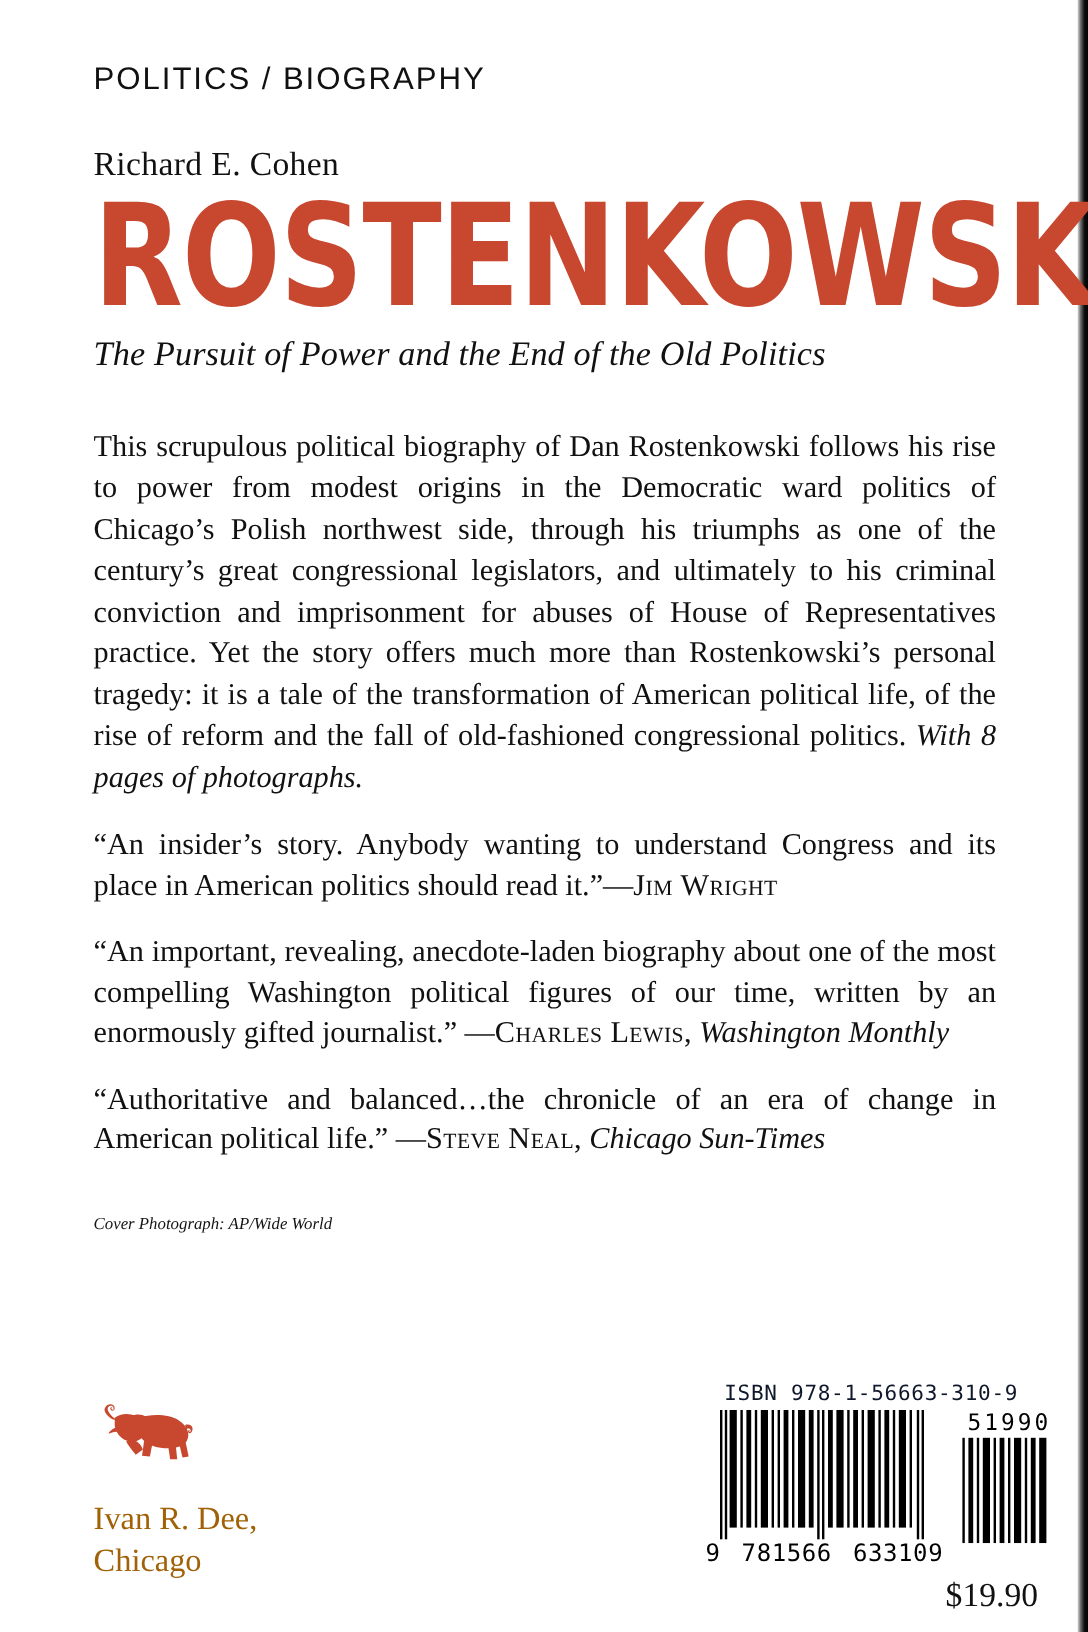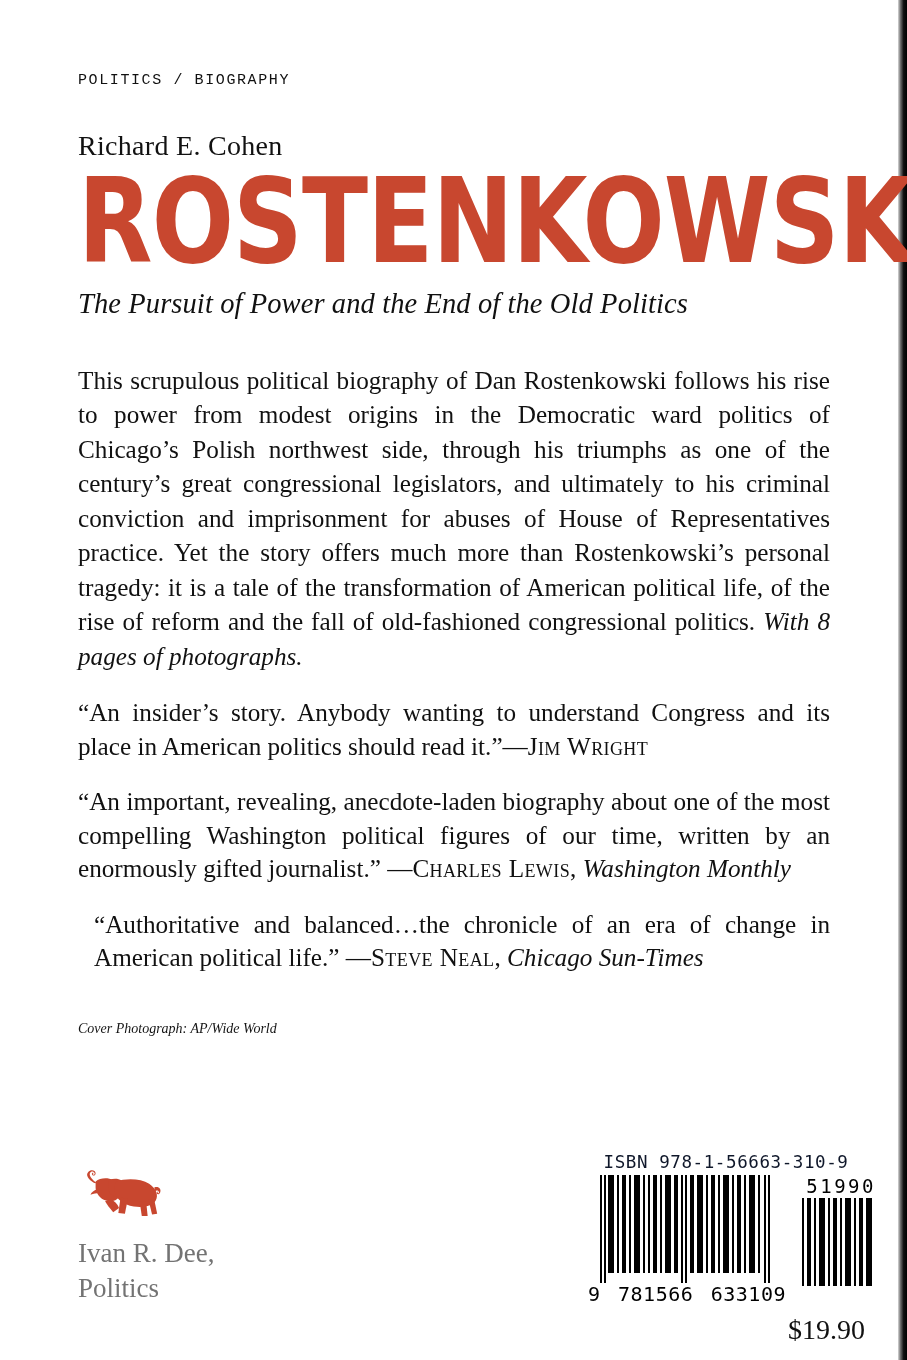--- a/index.html
+++ b/index.html
@@ -28,23 +28,23 @@
   }
 
   .content {
     position: absolute;
     left: 78px;
     top: 0;
     width: 752px;
   }
 
   .category {
-    margin-top: 72px;
-    font-family: Liberation Mono, monospace;
-    font-size: 15px;
+    margin-top: 50px;
+    font-family: Liberation Sans, sans-serif;
+    font-size: 26px;
     letter-spacing: 1.6px;
     color: #111;
   }
 
   .author {
     margin-top: 41px;
     font-size: 28px;
     letter-spacing: 0.3px;
     color: #111;
   }
@@ -88,21 +88,21 @@
 
   p.quote {
     margin: 0;
     margin-top: 22px;
     text-align: justify;
     text-justify: inter-word;
     font-size: 25.2px;
     line-height: 1.33;
     color: #111;
   }
-  p.quote:last-child { margin-bottom: 0; margin-left: 16px; }
+  p.quote:last-child { margin-bottom: 0; }
 
   .smallcaps {
     font-variant: small-caps;
     letter-spacing: 0.4px;
   }
   .ital { font-style: italic; }
 
   .credits {
     margin-top: 44px;
     font-size: 14px;
@@ -124,24 +124,24 @@
     position: absolute;
     left: 78px;
     top: 18px;
     width: 300px;
   }
   .logo-wrap {
     width: 88px;
     height: 52px;
   }
   .publisher-lines {
-    margin-top: 16px;
+    margin-top: 28px;
     font-size: 27px;
     line-height: 1.28;
-    color: #737373;
+    color: #a16207;
   }
 
   
   .barcode-zone {
     position: absolute;
     left: 588px;
     top: 2px;
     width: 290px;
   }
   .isbn-text {
@@ -250,21 +250,21 @@
             <path d="M58 40 L68 41 L64 62 L55 61 Z"></path>
 
             <path d="M44 42 C49 44, 54 48, 56 54 L48 60 C43 54, 39 49, 37 45 Z"></path>
 
             <path d="M104 26 C110 24, 114 28, 112 33 C111 36, 108 36, 107.4 34 C107 32.2, 108.6 31.2, 109.4 32.4 C108.4 32.4, 108.2 33.4, 109 33.8 C110 34.2, 110.8 33, 110.2 31.8 C109.2 29.6, 106 29.8, 105 31.6 Z"></path>
           </g>
         </svg>
       </div>
       <div class="publisher-lines">
         <div>Ivan R. Dee,</div>
-        <div>Politics</div>
+        <div>Chicago</div>
       </div>
     </div>
 
     <div class="barcode-zone">
 
       <div class="isbn-text">ISBN 978-1-56663-310-9</div>
 
       <div class="bc-row">
 
         <div class="bc-main">

